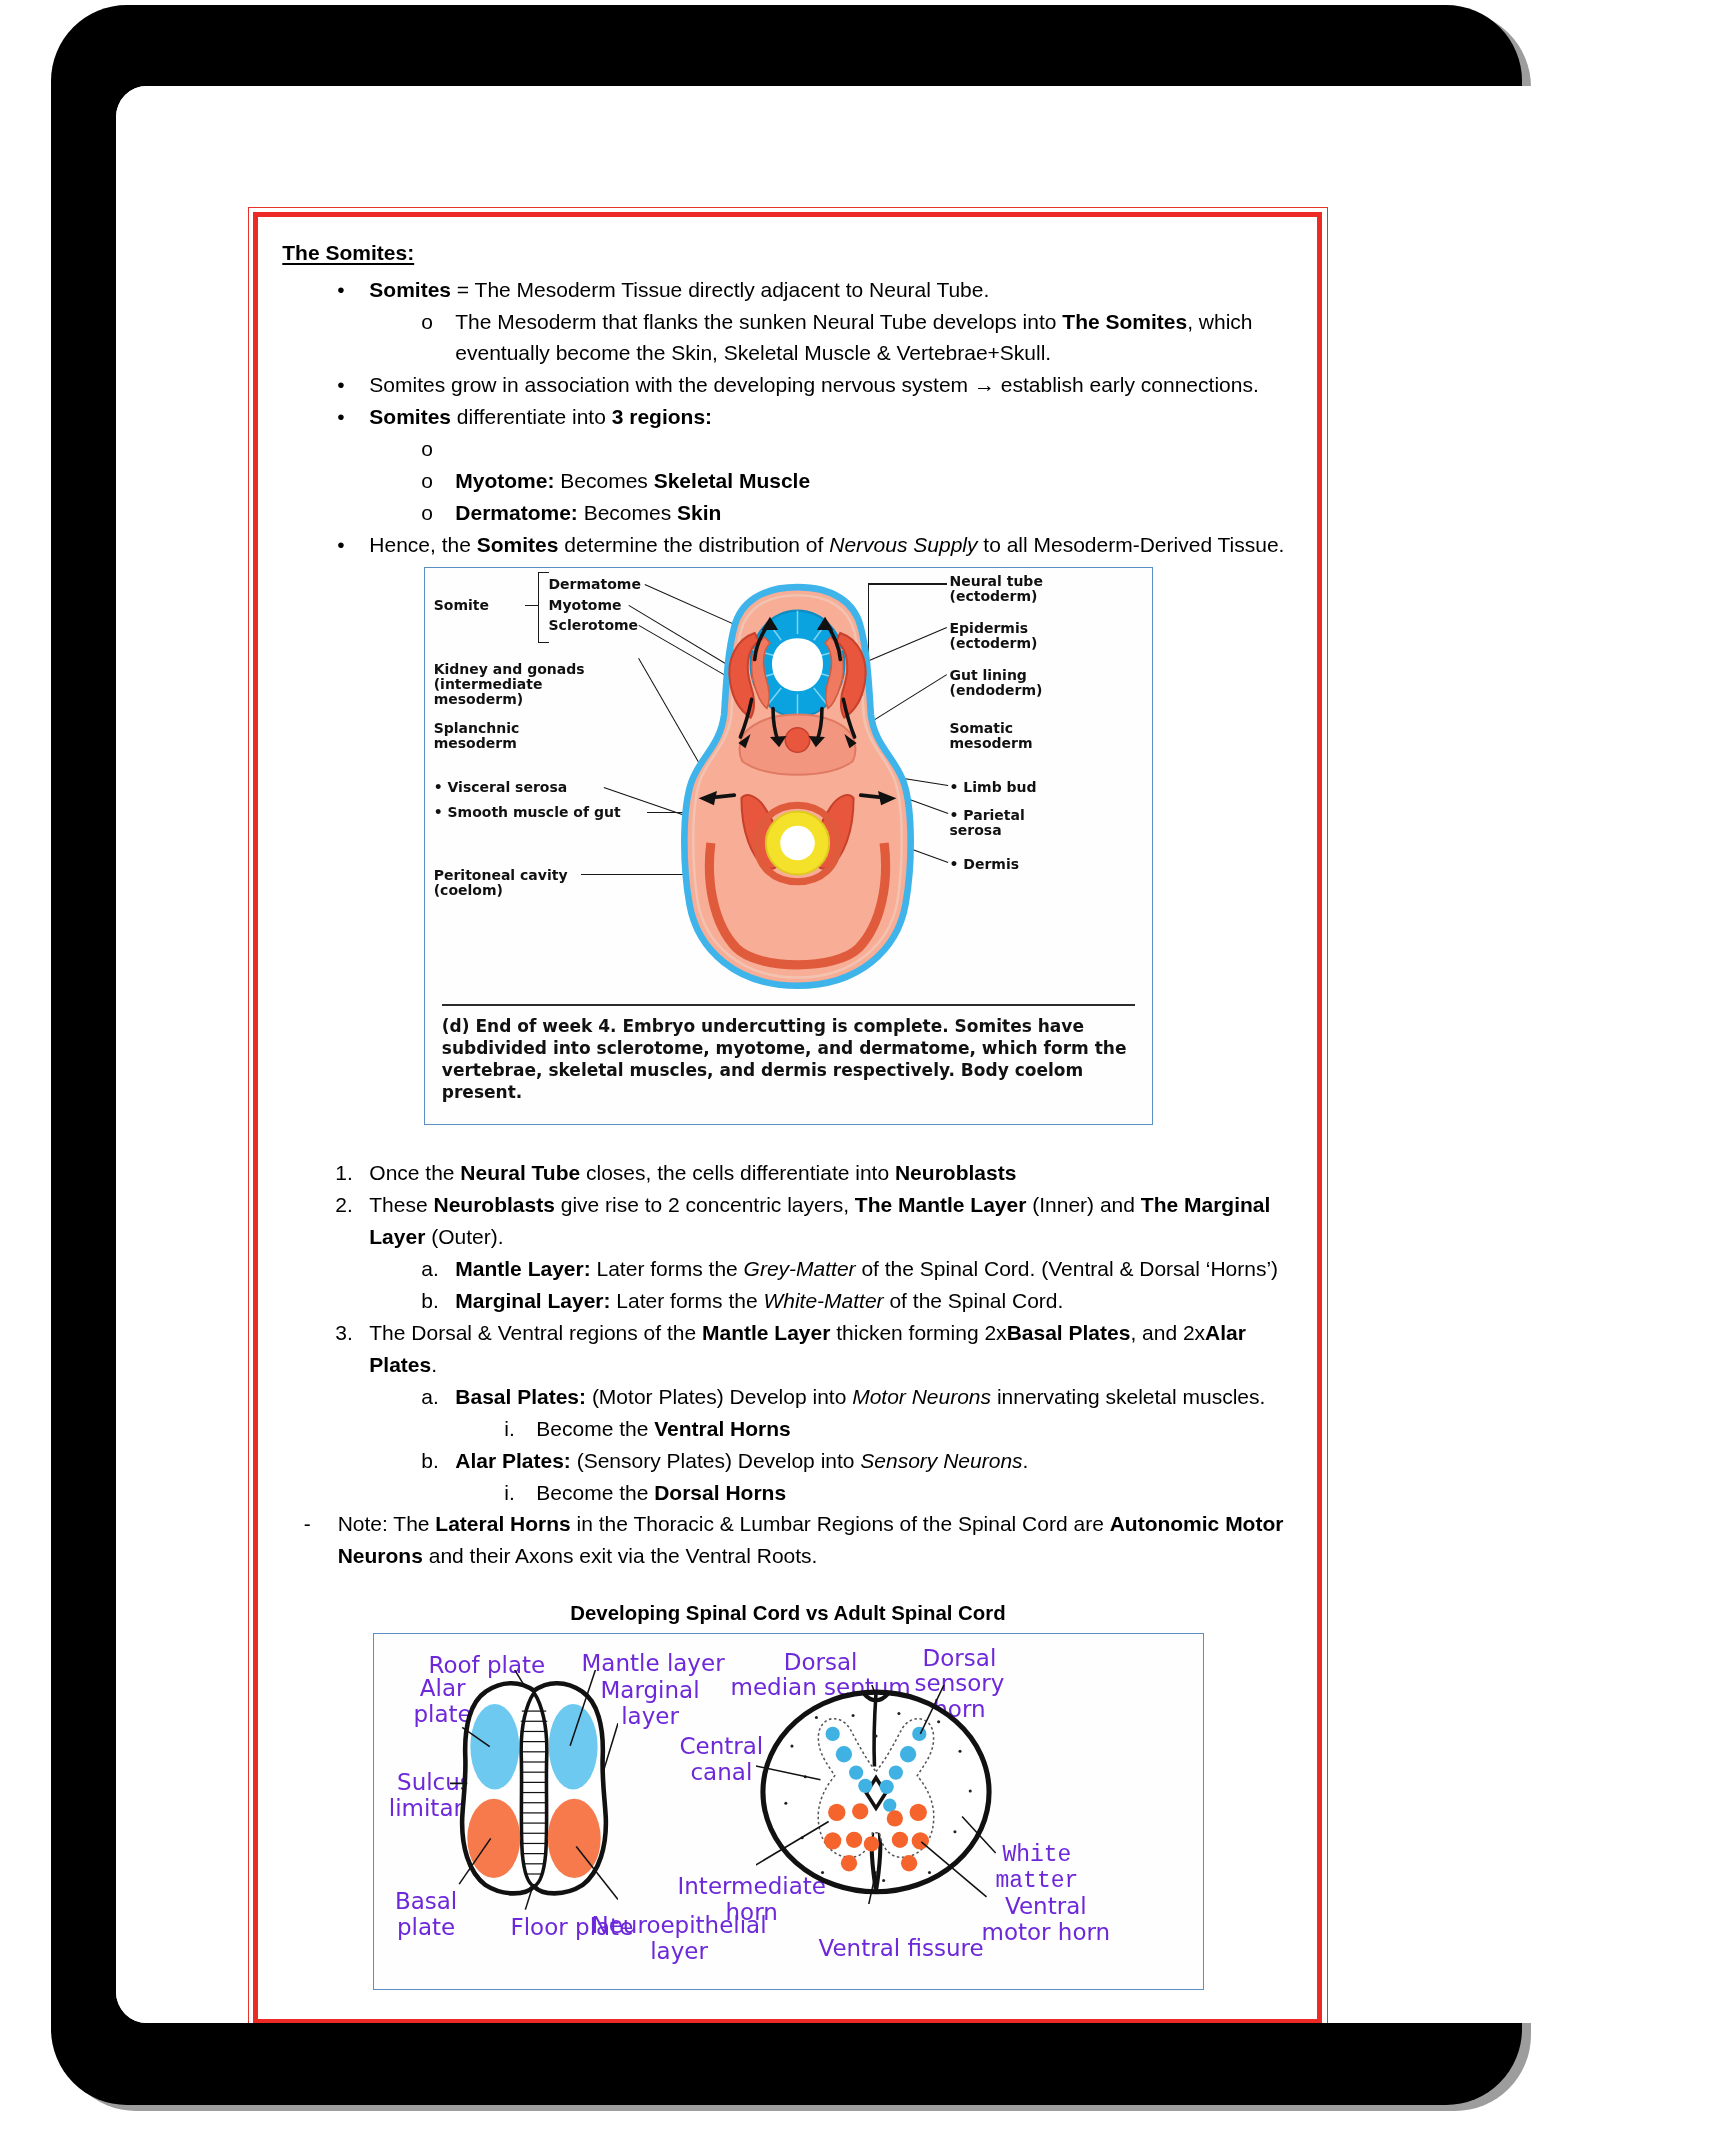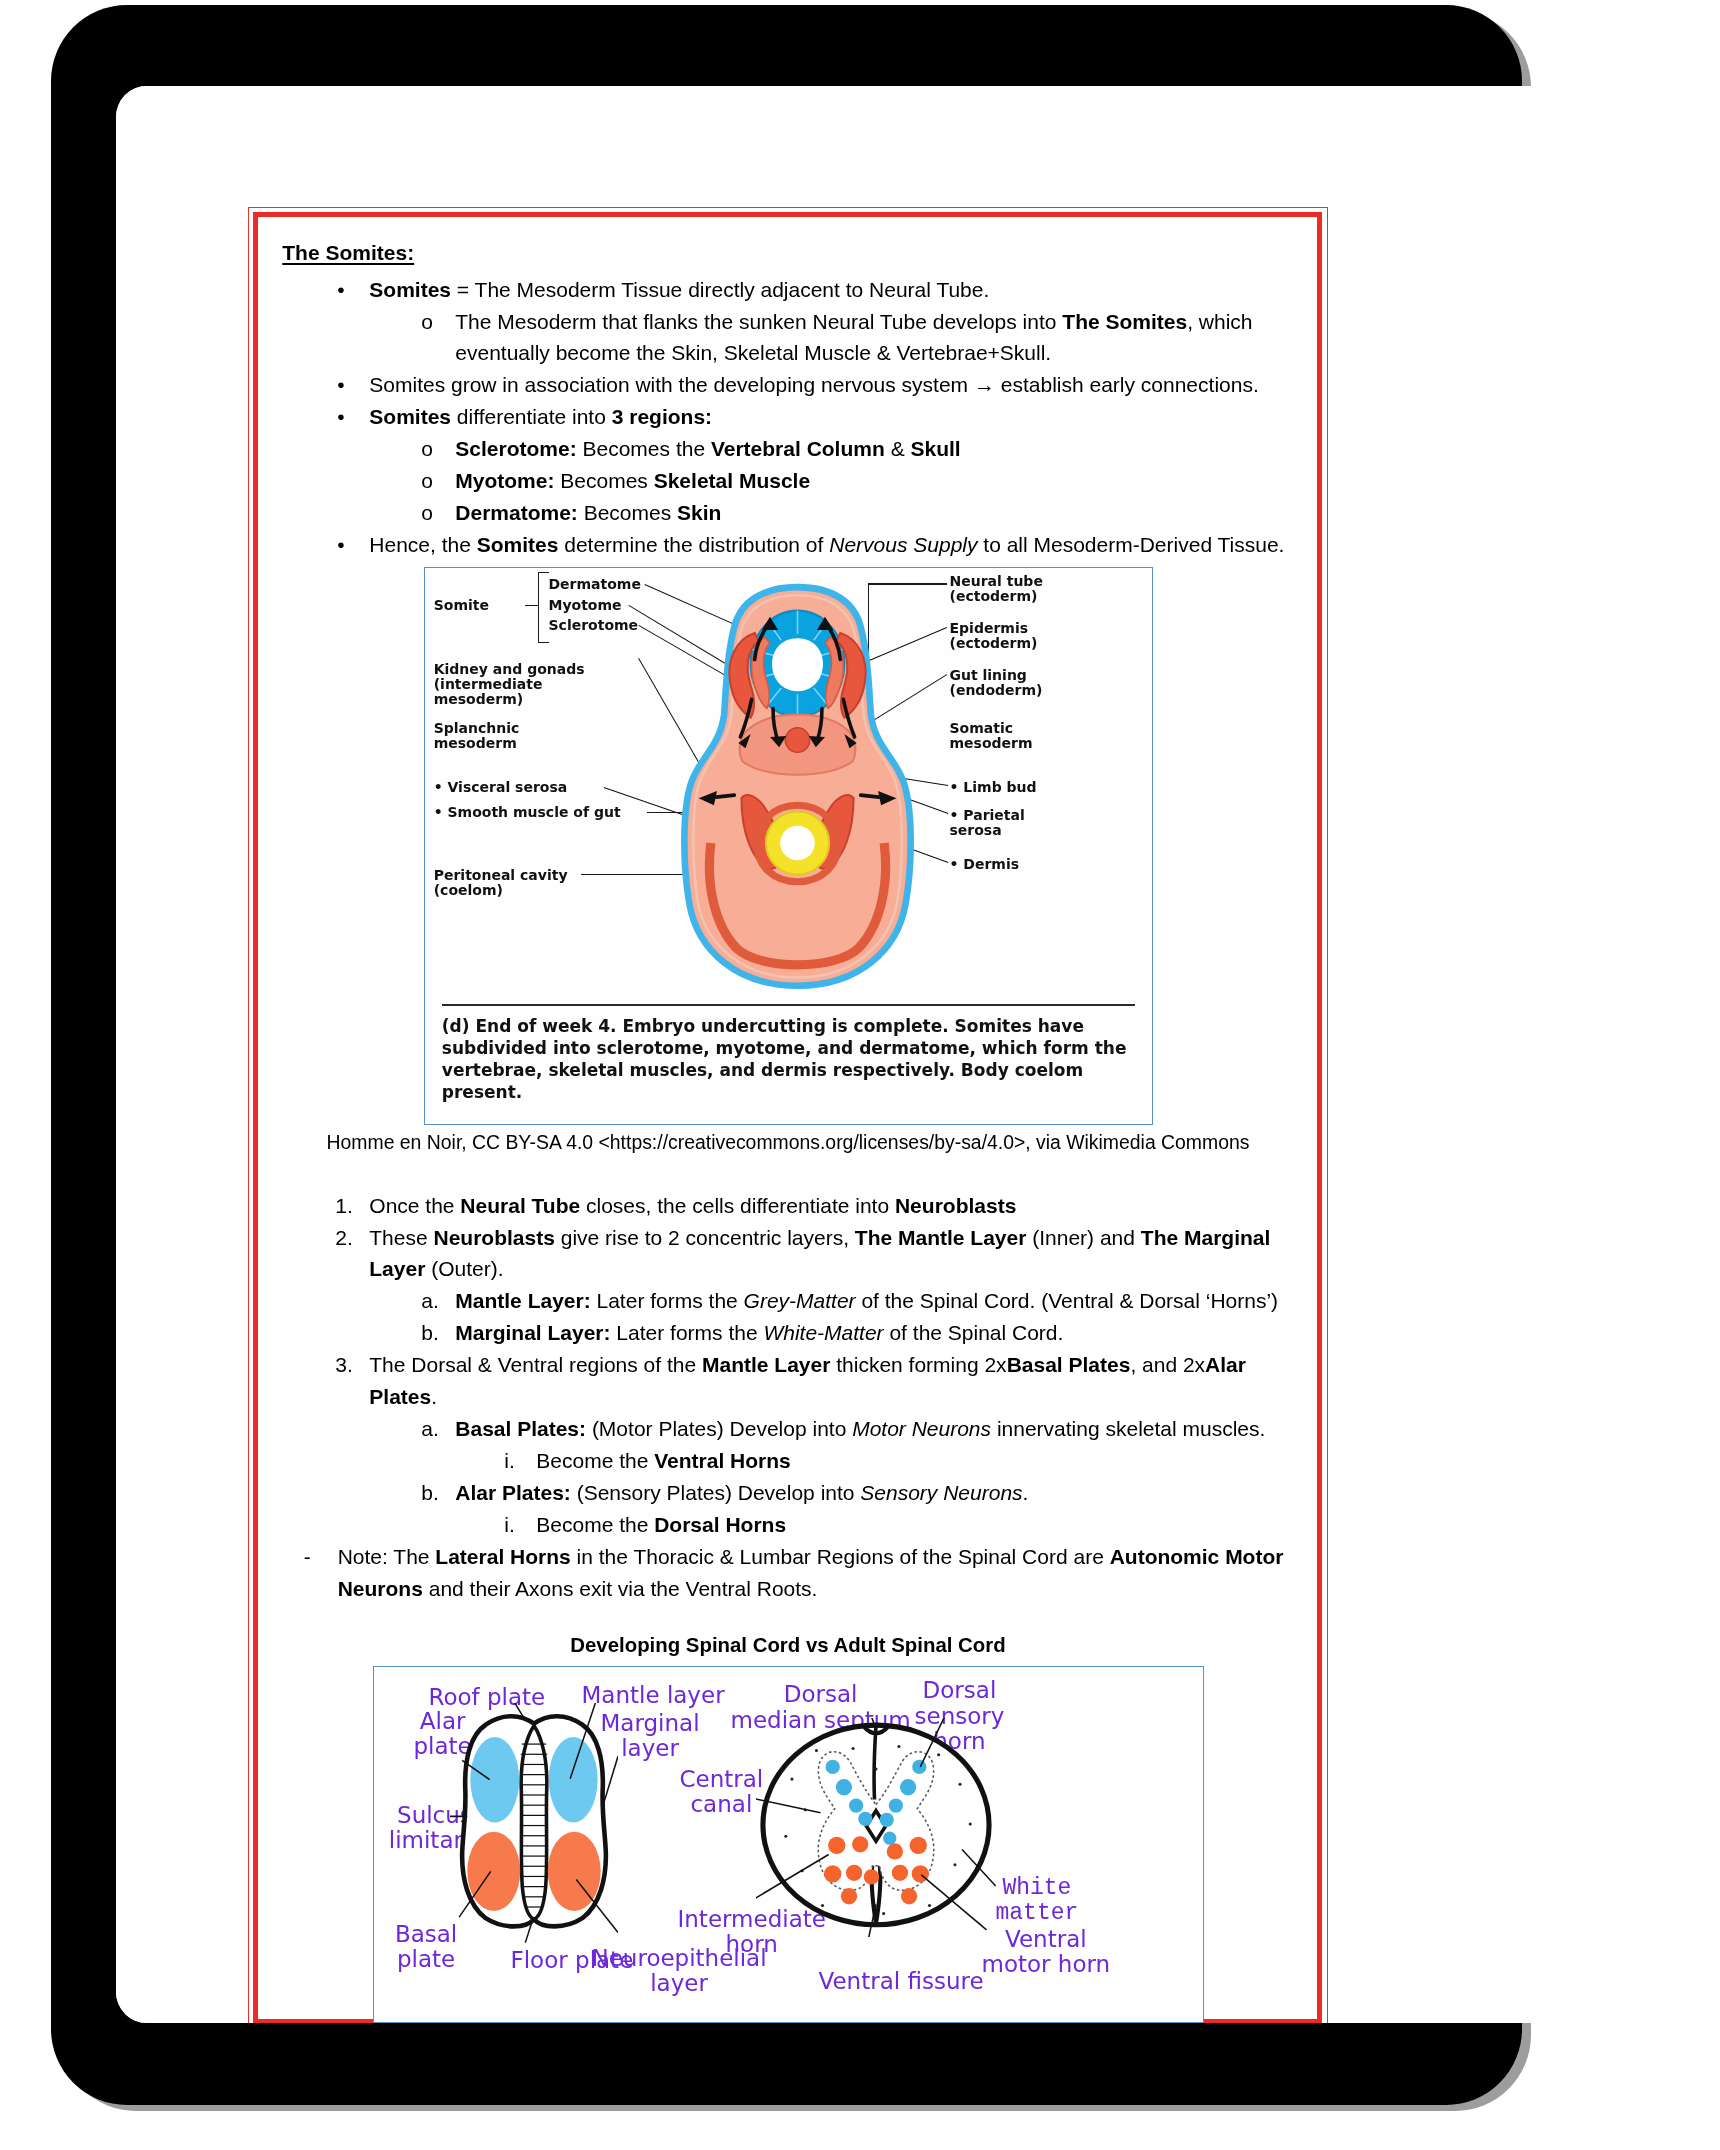--- a/index.html
+++ b/index.html
@@ -184,21 +184,20 @@
         <div class="row ln lvl1">
           <div class="mk">•</div>
           <div class="tx"><span>Somites grow in association with the developing nervous system → establish early connections.</span></div>
         </div>
         <div class="row ln lvl1">
           <div class="mk">•</div>
           <div class="tx"><span class="b">Somites</span><span> differentiate into </span><span class="b">3 regions:</span></div>
         </div>
         <div class="row ln lvl2">
           <div class="mk">o</div>
-          <div class="tx"><span class="b">Sclerotome:</span><span> Becomes the </span><span class="b">Vertebral Column</span><span> &amp; </span><span class="b">Skull</span></div>
         </div>
         <div class="row ln lvl2">
           <div class="mk">o</div>
           <div class="tx"><span class="b">Myotome:</span><span> Becomes </span><span class="b">Skeletal Muscle</span></div>
         </div>
         <div class="row ln lvl2">
           <div class="mk">o</div>
           <div class="tx"><span class="b">Dermatome:</span><span> Becomes </span><span class="b">Skin</span></div>
         </div>
         <div class="row ln lvl1">
@@ -368,21 +367,20 @@
           </div>
 
           <div id="fig1-sep"></div>
           <div id="fig1-caption">
             <span class="b">(d) End of week 4.</span><span class="norm"> Embryo undercutting is complete. Somites have subdivided into sclerotome, myotome, and dermatome, which form the vertebrae, skeletal muscles, and dermis respectively. Body coelom present.</span>
           </div>
         </div>
       </div>
     </div>
 
-    <div class="fig-cap">Homme en Noir, CC BY-SA 4.0 &lt;https://creativecommons.org/licenses/by-sa/4.0&gt;, via Wikimedia Commons</div>
 
     <div class="gap-l"></div>
 
     <div class="gap-s"></div>
     <div id="sec2-list">
         <div class="row ln lvln">
           <div class="mk">1.</div>
           <div class="tx"><span>Once the </span><span class="b">Neural Tube</span><span> closes, the cells differentiate into </span><span class="b">Neuroblasts</span></div>
         </div>
         <div class="row ln lvln">

